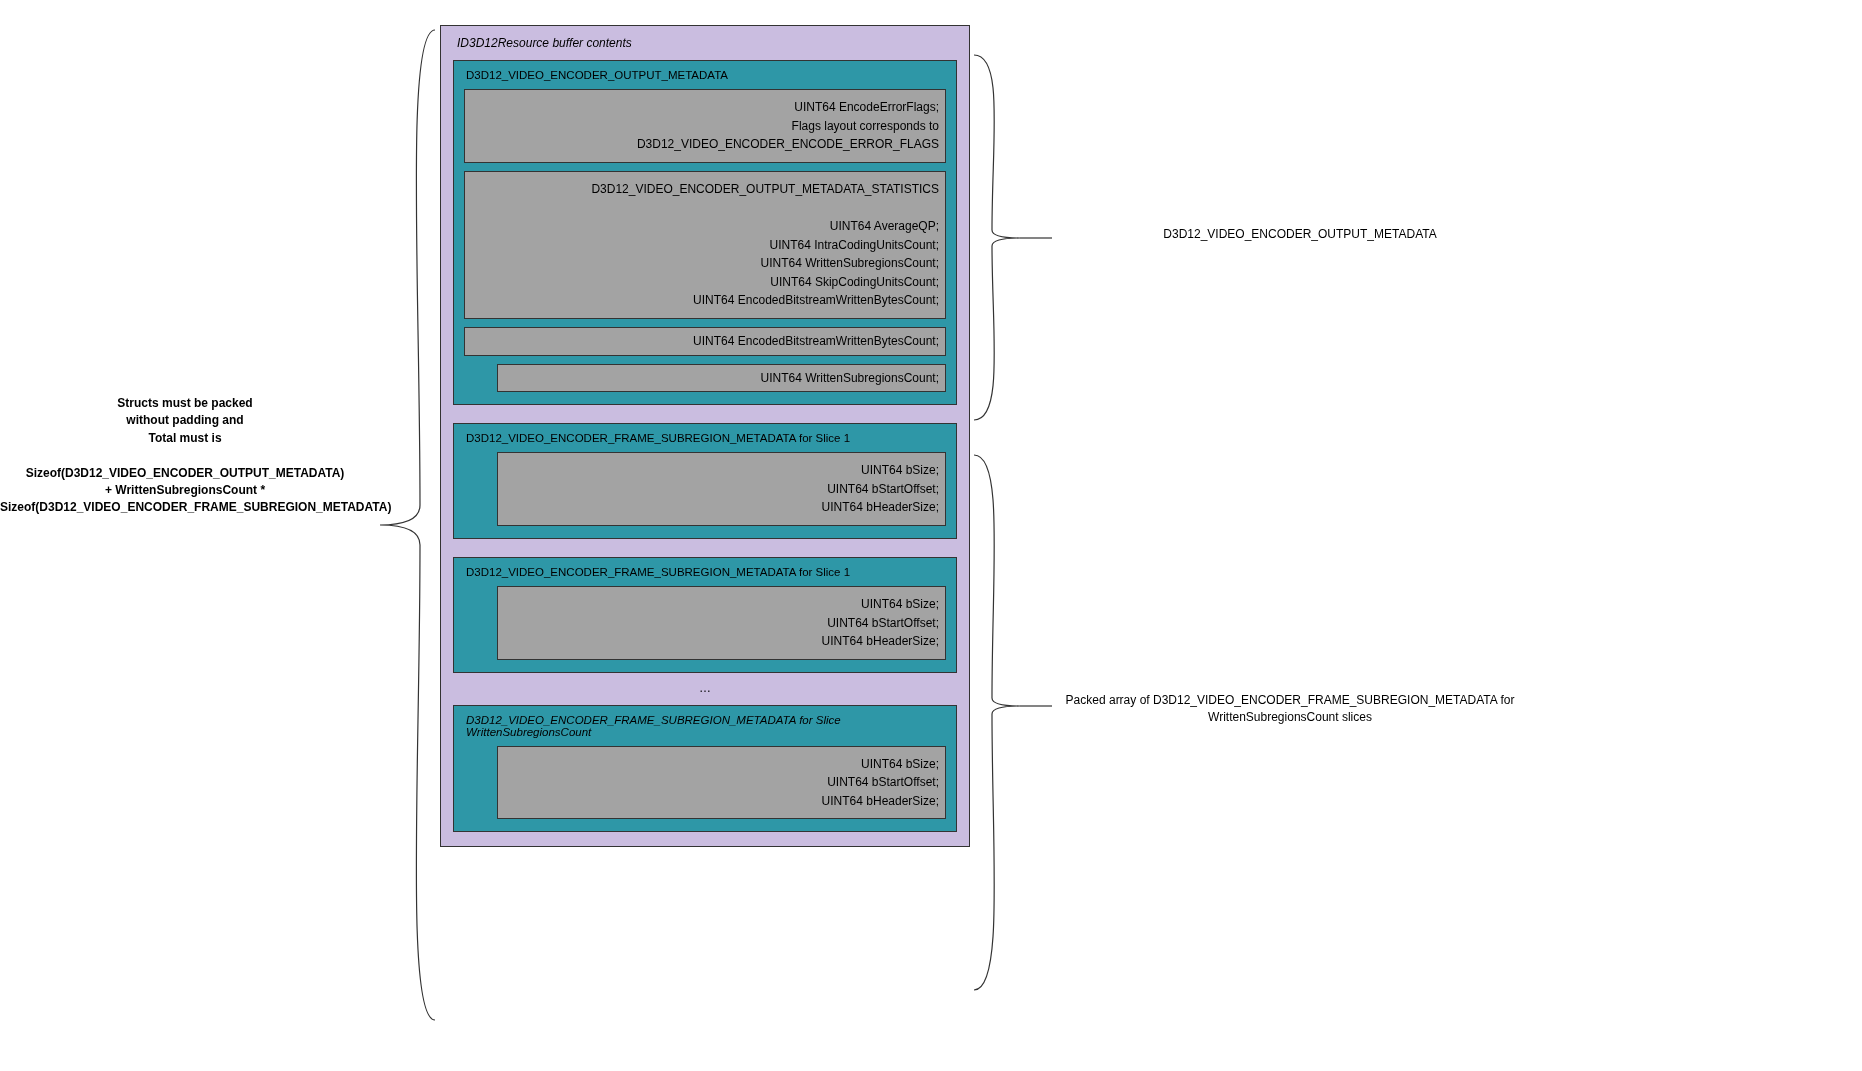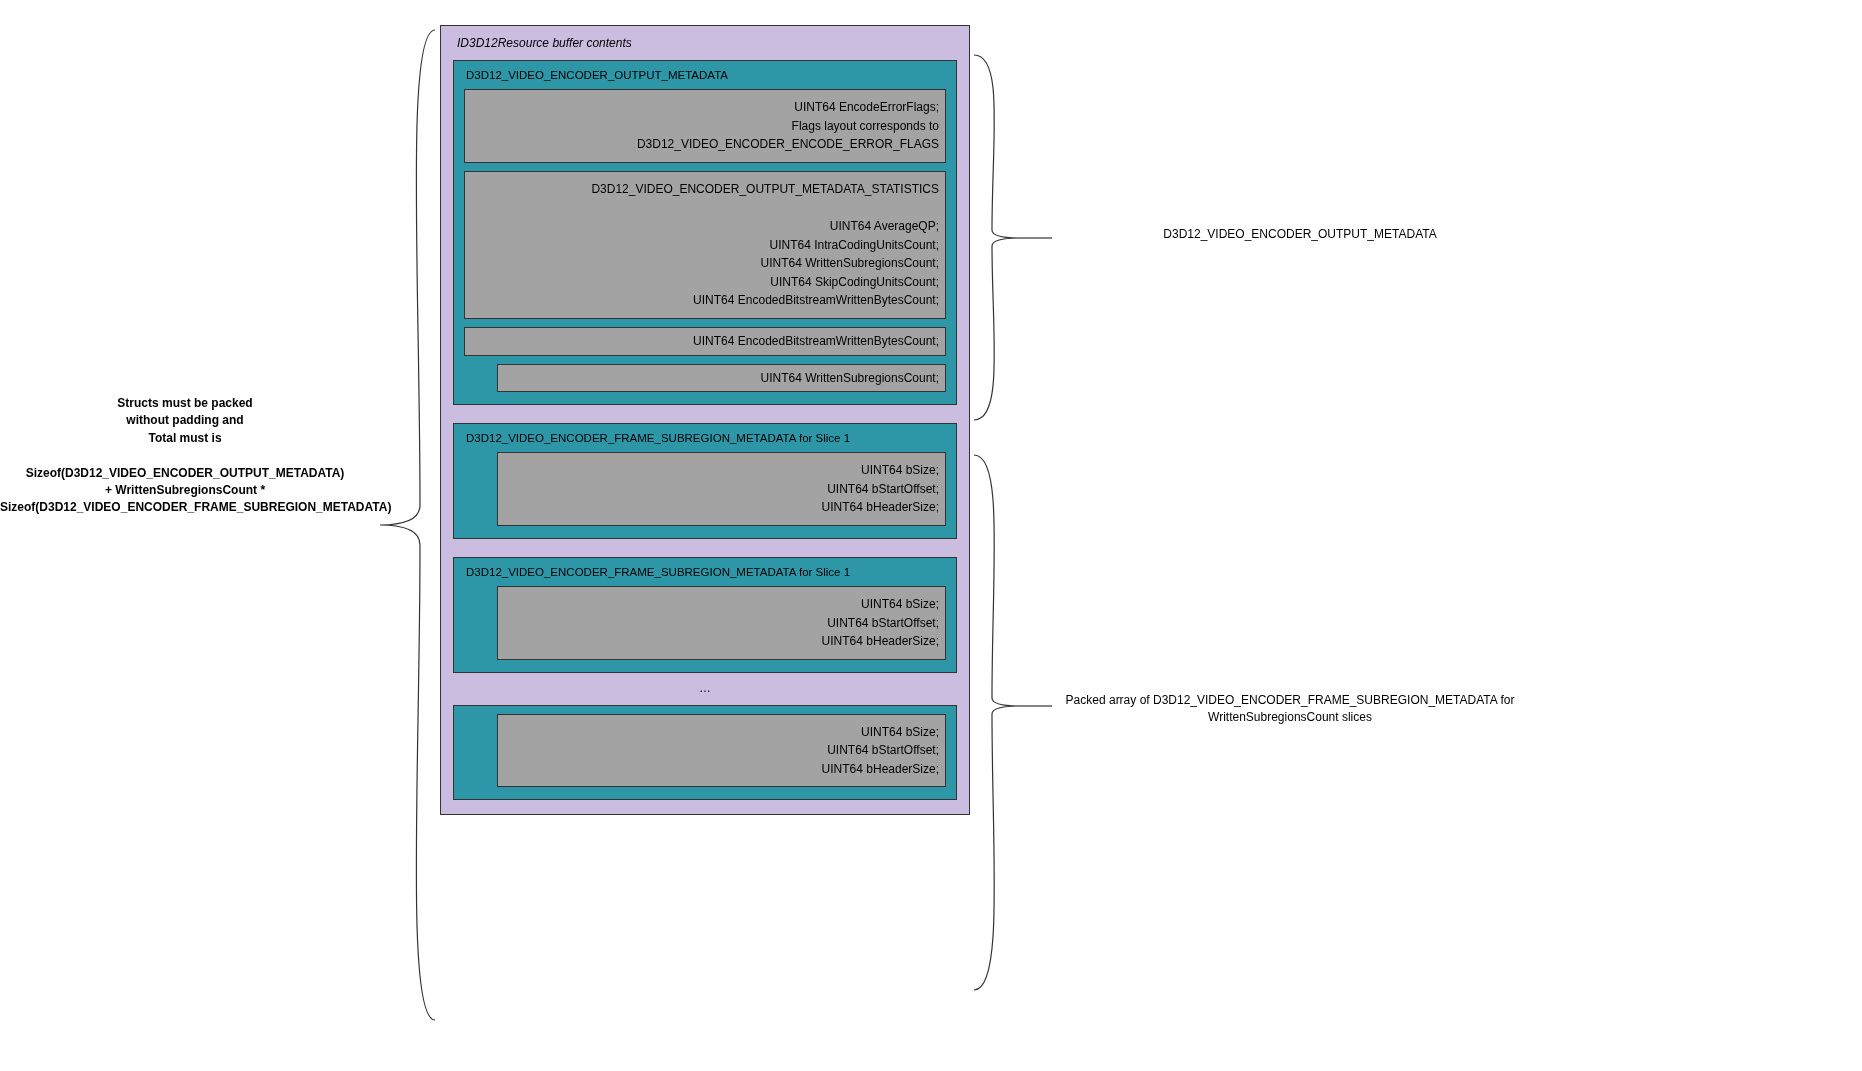--- a/index.html
+++ b/index.html
@@ -166,20 +166,24 @@
       <div class="orange-box">
         <span class="ml">UINT64 bSize;</span>
         <span class="ml">UINT64 bStartOffset;</span>
         <span class="ml">UINT64 bHeaderSize;</span>
       </div>
     </div>
 
     <div class="ellipsis">…</div>
 
     <div class="teal-box" style="margin-bottom:0">
+      <div class="teal-title italic">
+        <span class="ml">D3D12_VIDEO_ENCODER_FRAME_SUBREGION_METADATA for Slice</span>
+        <span class="ml">WrittenSubregionsCount</span>
+      </div>
       <div class="orange-box">
         <span class="ml">UINT64 bSize;</span>
         <span class="ml">UINT64 bStartOffset;</span>
         <span class="ml">UINT64 bHeaderSize;</span>
       </div>
     </div>
 
   </div>
 
   <svg class="connector" style="left:375px; top:25px;" width="65" height="1000">

